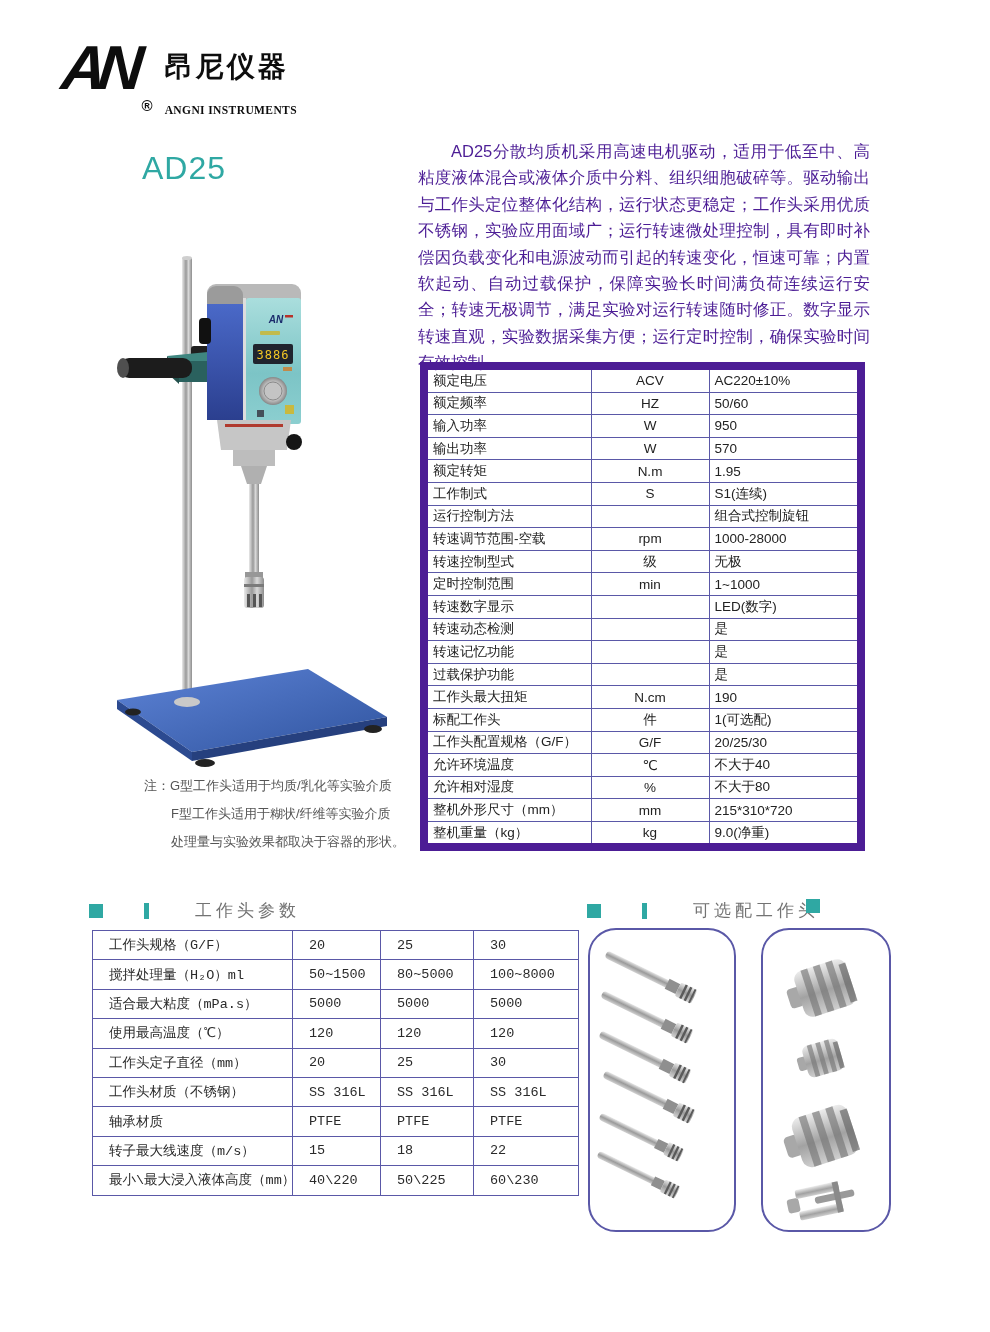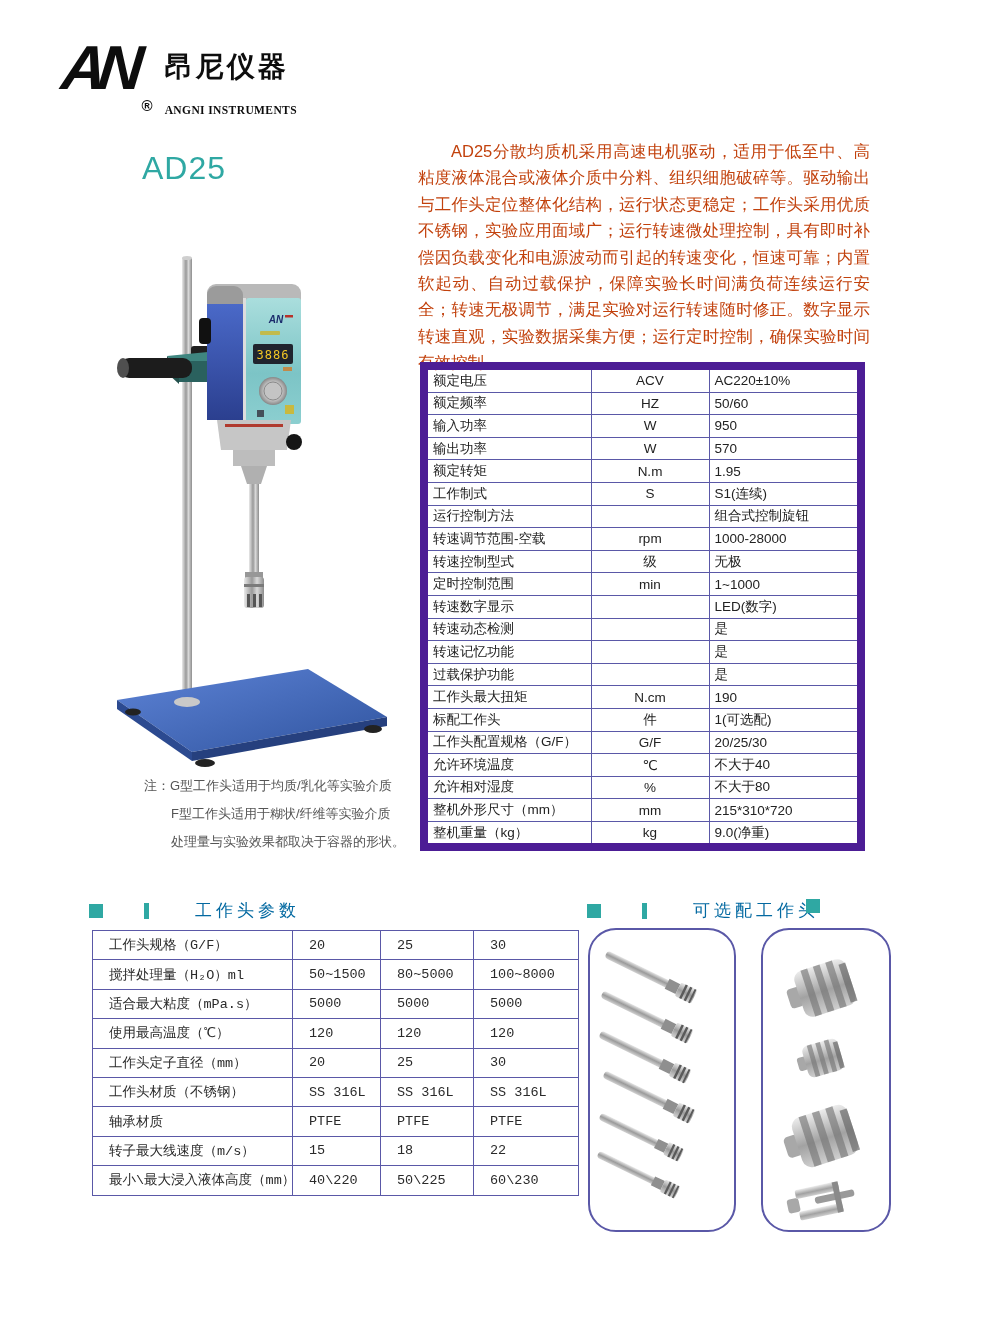--- a/index.html
+++ b/index.html
@@ -14,35 +14,35 @@
   .brand-col{margin-left:12px;padding-top:8px;}
   .brand-cn{font-size:28px;font-weight:bold;letter-spacing:3px;color:#0d0d0d;}
   .brand-en{font-size:11.5px;font-weight:bold;letter-spacing:.4px;color:#0d0d0d;margin-top:18px;
             font-family:"Liberation Serif","DejaVu Serif",serif;}
 
   
   .title{position:absolute;left:142px;top:150px;font-size:32px;color:#2fa8a3;letter-spacing:1px;}
 
   
   .desc{position:absolute;left:418px;top:138px;width:452px;font-size:16.5px;line-height:1.6;
-        color:#c2410c;text-indent:2em;text-align:justify;}
+        color:#4c1d95;text-indent:2em;text-align:justify;}
 
   
   table.spec{position:absolute;left:420px;top:362px;width:437px;border-collapse:collapse;
              table-layout:fixed;border:8px solid #4c1d95;}
   table.spec td{border:1px solid #5a58a7;height:21.6px;font-size:13.5px;color:#222;
                 padding:0 5px;white-space:nowrap;overflow:hidden;}
   td.c-unit{text-align:center;}
 
   
   .note{position:absolute;left:99px;top:772px;font-size:13px;color:#555;line-height:2.15;margin-left:45px;}
   .note .ind{padding-left:27px;}
 
   
-  .sec-h{position:absolute;top:899px;display:flex;align-items:center;color:#0369a1;
+  .sec-h{position:absolute;top:899px;display:flex;align-items:center;color:#737373;
          font-size:17px;letter-spacing:4px;white-space:nowrap;gap:38px;}
   .sec-h .sq{width:14px;height:14px;background:#2fa8a3;margin-right:3px;flex:none;}
   .sec-h .bar{width:5px;height:16px;background:#2fa8a3;margin-right:8px;flex:none;}
 
   
   table.ptable{position:absolute;left:92px;top:930px;width:486px;border-collapse:collapse;
                table-layout:fixed;border:1.5px solid #5a58a7;}
   table.ptable td{border:1px solid #5a58a7;height:28.4px;font-size:13.5px;color:#2a2a2a;
                   padding:0 16px;white-space:nowrap;overflow:hidden;font-family:Liberation Mono, monospace;}
 

